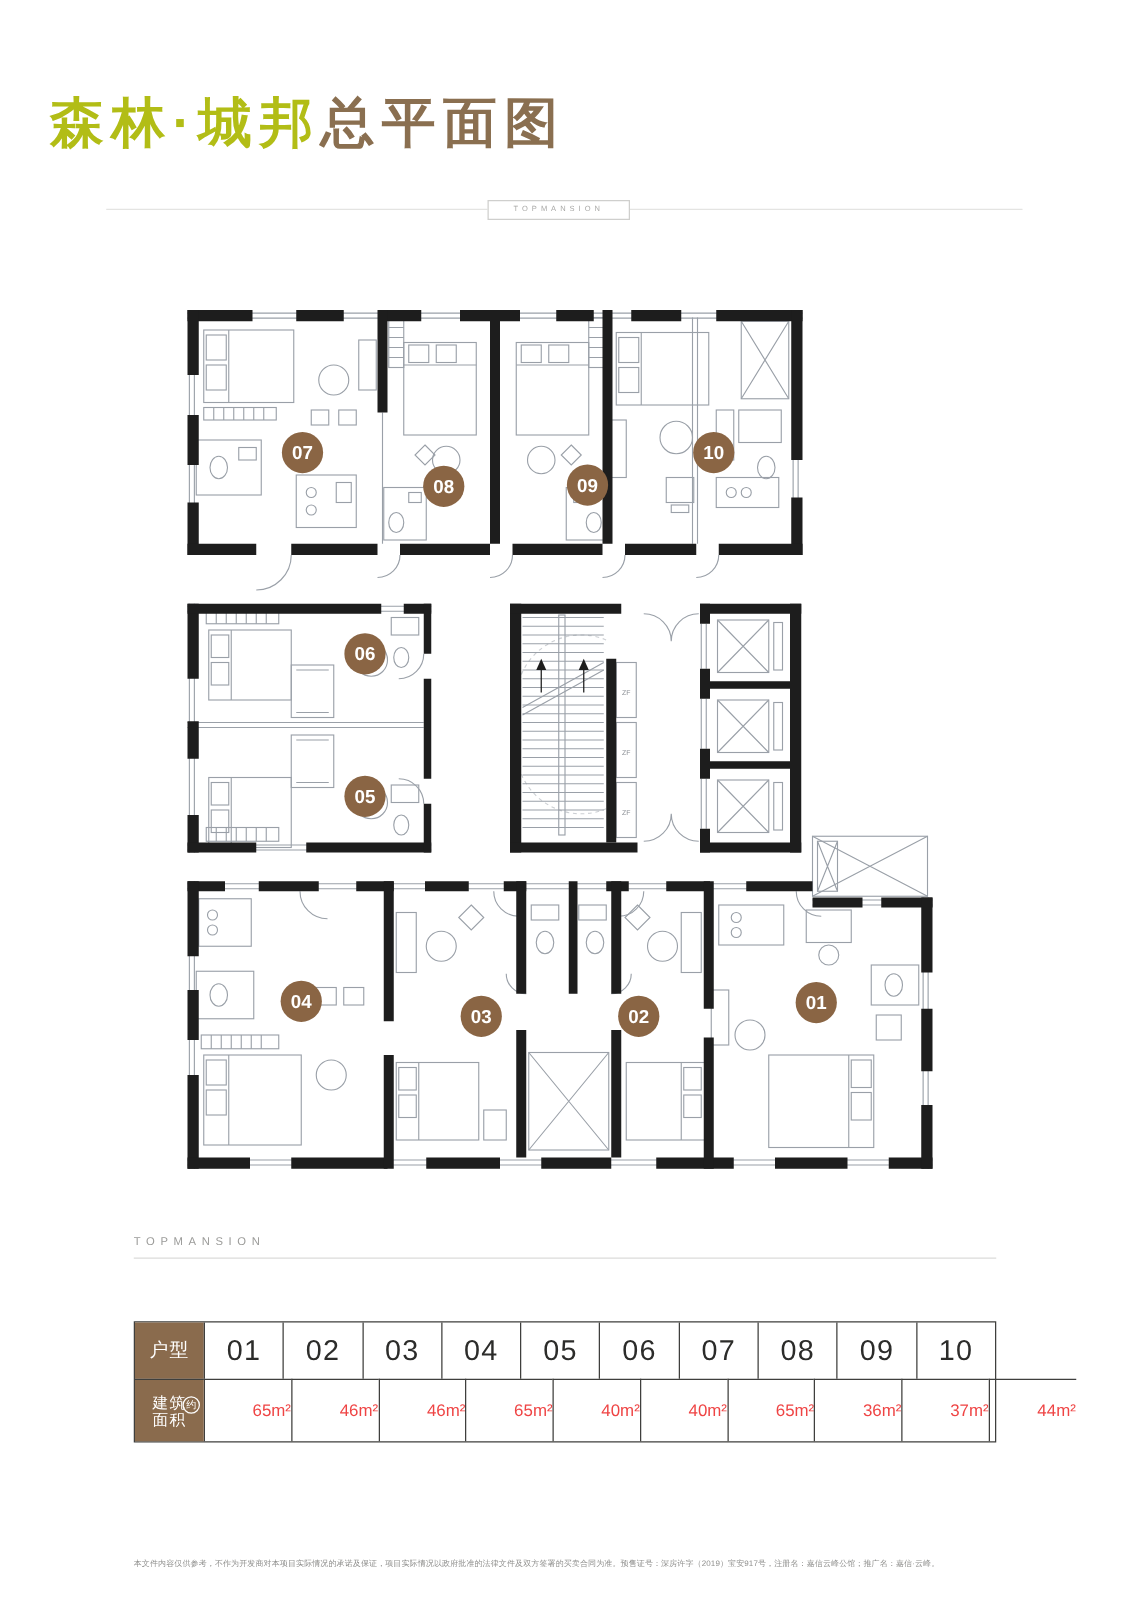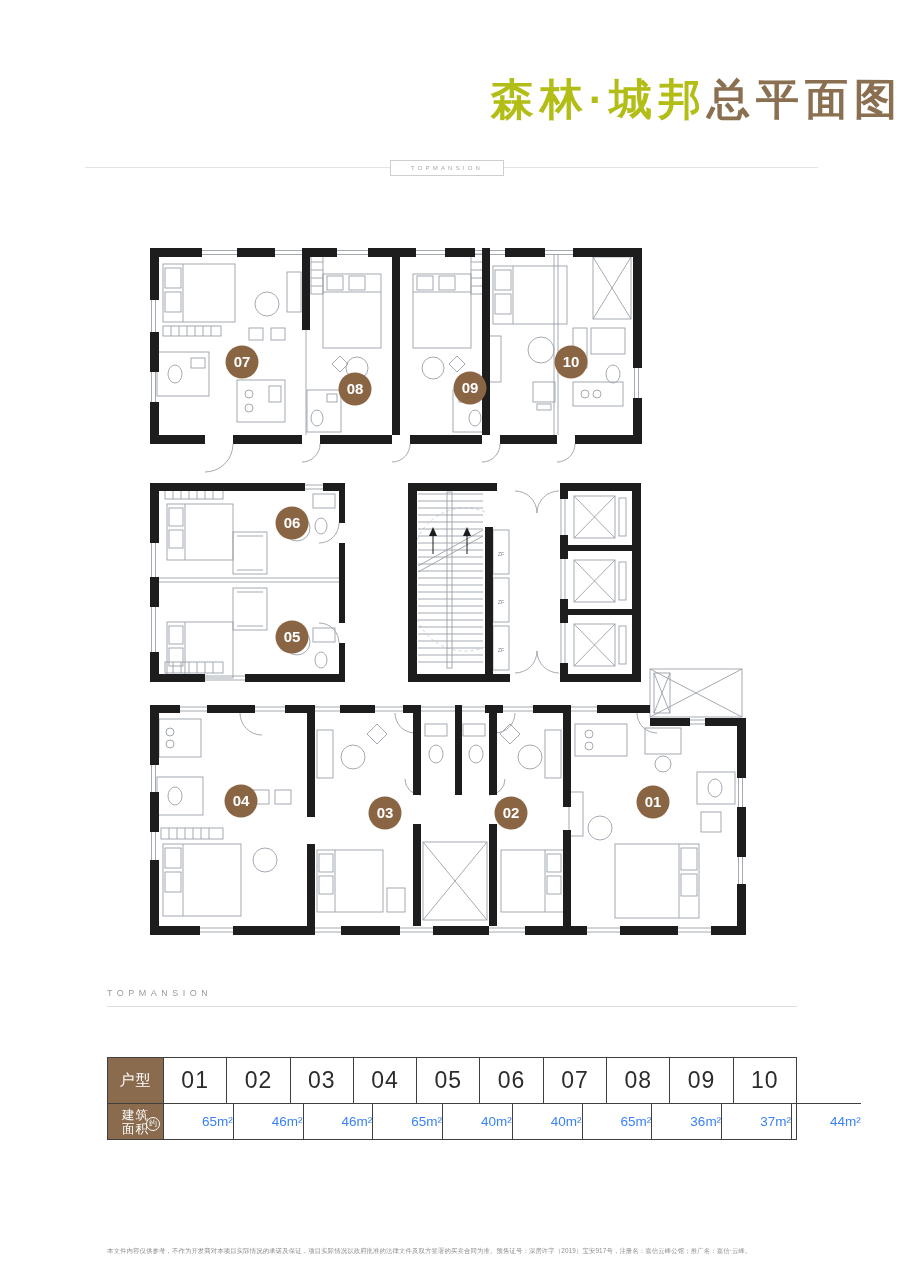--- a/index.html
+++ b/index.html
@@ -1,58 +1,58 @@
 <!DOCTYPE html>
 <html><head>
 <meta charset="utf-8">
 <style>
   html,body{margin:0;padding:0;background:#ffffff;}
   .page{position:relative;width:903px;height:1280px;background:#ffffff;overflow:hidden;
         font-family:"Liberation Sans","DejaVu Sans",sans-serif;}
 
   
-  .title{position:absolute;left:0;right:0;top:74px;text-align:right;
+  .title{position:absolute;left:0;right:0;top:74px;text-align:left;
          font-size:43px;font-weight:bold;letter-spacing:6px;line-height:50px;white-space:nowrap;
-         padding-left:52px;}
+         padding-left:40px;}
   .title .brand{}
   .title .suffix{}
 
   
   .divider-top{position:absolute;left:85px;right:85px;top:167px;height:1px;background:#e4e4e2;}
   .divider-box{position:absolute;left:390px;top:160px;width:112px;height:14px;background:#ffffff;
                border:1px solid #cfcfcd;display:flex;align-items:center;justify-content:center;
                font-size:6px;letter-spacing:3.2px;color:#a9a9a7;}
 
   
   .plan{position:absolute;left:145px;top:232px;width:620px;height:720px;}
   .plan svg{width:100%;height:100%;}
 
   
   .footer-brand{position:absolute;left:107px;top:988px;font-size:9px;letter-spacing:4.5px;color:#9b9b99;}
   .footer-note{position:absolute;right:106px;top:986px;font-size:10.5px;color:#3d3d3b;letter-spacing:0.3px;}
   .footer-line{position:absolute;left:107px;right:106px;top:1006px;height:1px;background:#dcdcda;}
 
   
-  .area-table{position:absolute;left:107px;top:1057px;width:690px;height:83px;
+  .area-table{position:absolute;left:107px;top:1057px;width:690px;height:97px;
               display:flex;flex-direction:column;border:1px solid #3f3f3d;box-sizing:border-box;}
   .t-row{display:flex;flex:1;}
   .t-row-top{flex:0 0 45px;}
   .t-row-bottom{flex:1;}
   .t-cell{flex:1;border-left:1px solid #3f3f3d;display:flex;align-items:center;justify-content:center;
           box-sizing:border-box;}
   .t-row-bottom .t-cell{border-top:1px solid #3f3f3d;}
   .t-cell:first-child{border-left:none;flex:0 0 55px;}
   .t-head{color:#ffffff;}
   .t-head1{font-size:15px;letter-spacing:1px;}
   .t-head2{position:relative;}
   .head2-lines{display:flex;flex-direction:column;line-height:14px;font-size:12.5px;letter-spacing:1px;}
   .approx-badge{position:absolute;right:3px;top:13px;width:12px;height:12px;border:1px solid #ffffff;
                 border-radius:50%;font-size:8px;line-height:12px;text-align:center;color:#fff;}
   .t-num{font-size:23px;color:#2c2c2a;font-weight:500;letter-spacing:1px;}
-  .t-area{font-size:13.5px;color:#3b82f6;padding-left:38px;}
+  .t-area{font-size:13.5px;color:#ef4444;padding-left:38px;}
 
   
   .fine-print{position:absolute;left:107px;top:1247px;width:692px;font-size:6.4px;color:#8f8f8d;
               letter-spacing:0.1px;white-space:nowrap;}
 </style>
 </head>
 <body>
 
 <div class="page">
 

